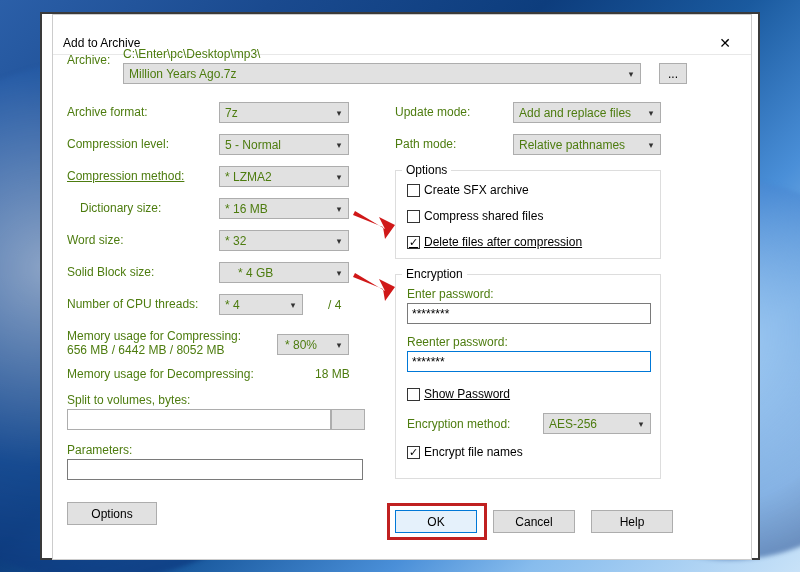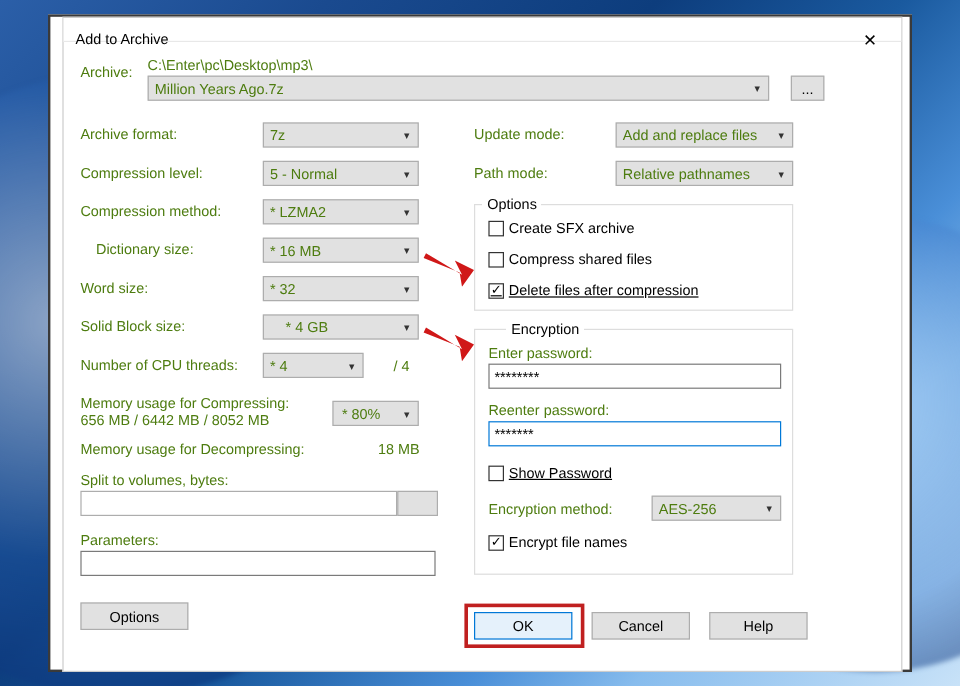--- a/index.html
+++ b/index.html
@@ -45,21 +45,21 @@
   }
   .dialog {
     position: absolute;
     left: 10px; top: 0;
     width: 700px;
     height: 546px;
     background: #fff;
     border: 1px solid #ccc;
   }
   .titlebar {
-    height: 20px;
+    height: 40px;
     display: flex;
     align-items: center;
     padding: 16px 6px 0 10px;
     background: #fff;
     border-bottom: 1px solid #e8e8e8;
   }
   .titlebar .title { flex: 1; font-size: 12px; }
   .titlebar .close { width: 40px; height: 22px; display:flex; align-items:center; justify-content:center; font-size: 14px; cursor: default; }
   .content {
     position: absolute;
@@ -138,21 +138,21 @@
       <span class="lbl" style="left:4px; top:60px;">Archive format:</span>
       <select class="combo" style="left:156px; top:57px; width:130px;"></select>
       <span class="lbl" style="left:162px; top:61px;">7z</span>
       <span class="combo-arrow" style="left:268px; top:57px; height:21px;">▾</span>
 
       <span class="lbl" style="left:4px; top:92px;">Compression level:</span>
       <select class="combo" style="left:156px; top:89px; width:130px;"></select>
       <span class="lbl" style="left:162px; top:93px;">5 - Normal</span>
       <span class="combo-arrow" style="left:268px; top:89px; height:21px;">▾</span>
 
-      <span class="lbl" style="left:4px; top:124px;">Compression method:</span>
+      <span class="lbl" style="left:4px; top:124px;text-decoration:underline;">Compression method:</span>
       <select class="combo" style="left:156px; top:121px; width:130px;"></select>
       <span class="lbl" style="left:162px; top:125px;">* LZMA2</span>
       <span class="combo-arrow" style="left:268px; top:121px; height:21px;">▾</span>
 
       <span class="lbl" style="left:4px; top:156px;margin-left:13px;">Dictionary size:</span>
       <select class="combo" style="left:156px; top:153px; width:130px;"></select>
       <span class="lbl" style="left:162px; top:157px;">* 16 MB</span>
       <span class="combo-arrow" style="left:268px; top:153px; height:21px;">▾</span>
 
       <span class="lbl" style="left:4px; top:188px;">Word size:</span>
@@ -217,21 +217,21 @@
         <span class="cb checked"></span>
         <span>Delete files after compression</span>
       </div>
 
       <div class="arrow" style="left:288px; top:160px;">
         <svg viewBox="0 0 44 34">
             <path d="M4 6 L34 24 L28 12 L44 20 L34 34 L32 22 L2 10 Z" fill="#d01818"></path>
           </svg>
       </div>
 
-      <fieldset class="grp" style="left:332px; top:222px; width:266px; height:212px;padding-left:20px;">
+      <fieldset class="grp" style="left:332px; top:222px; width:266px; height:212px;">
         <legend>Encryption</legend>
       </fieldset>
       <span class="lbl" style="left:344px; top:242px;">Enter password:</span>
       <input class="edit" style="left: 344px; top: 258px; width: 244px;" value="********">
       <span class="lbl" style="left:344px; top:290px;">Reenter password:</span>
       <input class="edit" style="left: 344px; top: 306px; width: 244px; border: 1px solid rgb(0, 120, 215);" value="*******">
 
       <div class="cbwrap" style="left:344px; top:342px;text-decoration:underline;">
         <span class="cb"></span>
         <span>Show Password</span>

